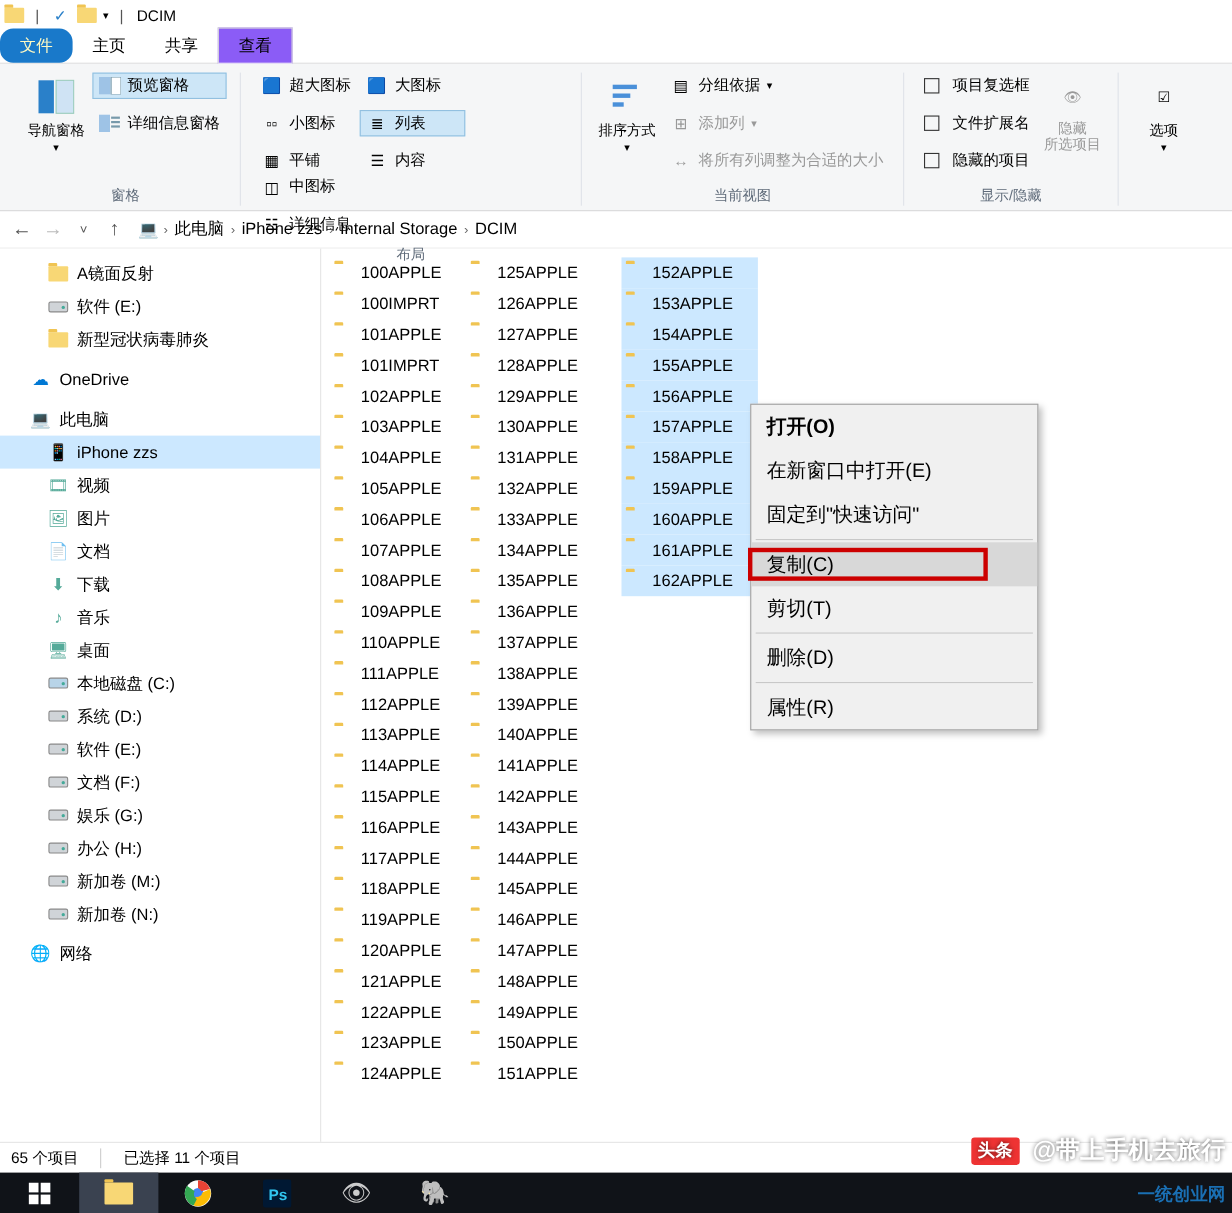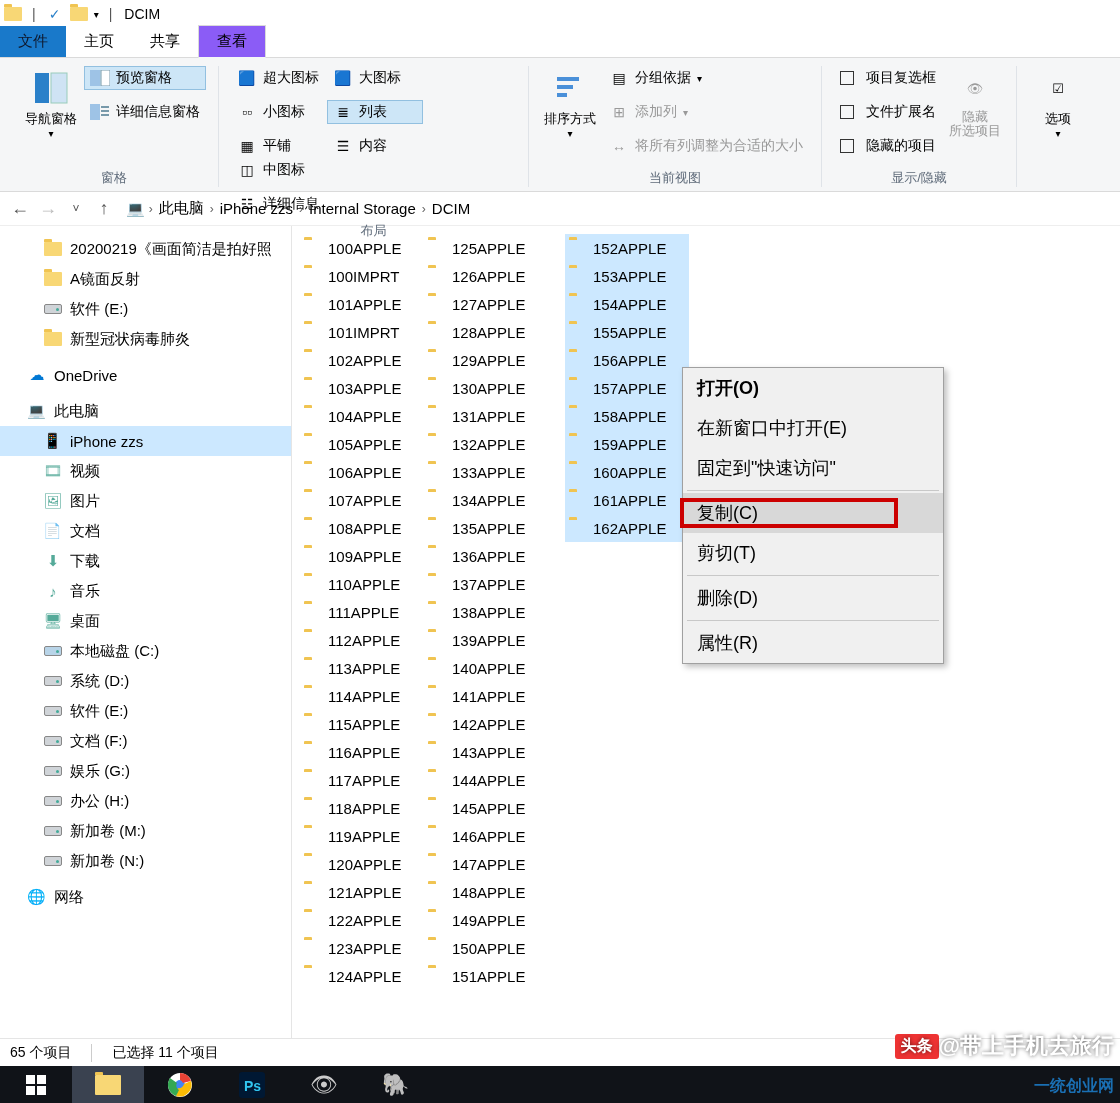--- a/index.html
+++ b/index.html
@@ -8,21 +8,21 @@
   
   .titlebar { height: 28px; display: flex; align-items: center; padding: 0 4px; font-size: 14px; }
   .titlebar .qat { display: flex; align-items: center; gap: 6px; margin-right: 8px; }
   .qat-icon { width: 18px; height: 18px; display:flex; align-items:center; justify-content:center;}
   .title-sep { color:#555; margin:0 4px;}
   .titlebar .caret { font-size:10px;}
 
   
   .tabs { height: 30px; display: flex; align-items: flex-end; border-bottom: 1px solid #dadada; }
   .tab { padding: 6px 18px; font-size: 15px; cursor: pointer; }
-  .tab.file { background:#1979ca; color:#0f172a; }
+  .tab.file { background:#1979ca; color:#fef9c3;border-radius:12px; }
   .tab.active { background:#8b5cf6; border:1px solid #dadada; border-bottom:1px solid #f5f6f7; position:relative; top:1px;text-align:center;}
 
   
   .ribbon { background:#f5f6f7; border-bottom:1px solid #dadada; display:flex; padding:8px 10px 4px 10px; height:134px;}
   .group { border-right:1px solid #dfe3e8; padding:0 12px; display:flex; flex-direction:column; align-items:center; justify-content:space-between; font-size:14px;}
   .group:last-child { border-right:none;}
   .group-body { flex:1; display:flex; align-items:flex-start; gap:4px; }
   .group-label { font-size:13px; color:#5f6b7a; padding-top:6px;}
   .big-btn { display:flex; flex-direction:column; align-items:center; width:58px; font-size:13px; padding:4px 2px; cursor:pointer;}
   .big-btn .ico { width:36px; height:36px; margin-bottom:4px; display:flex; align-items:center; justify-content:center;}
@@ -61,21 +61,21 @@
   .ctx-highlight { position:absolute; left:680px; top:498px; width:218px; height:30px; border:4px solid #c00; pointer-events:none;}
 
   
   .statusbar { height:28px; border-top:1px solid #e5e5e5; display:flex; align-items:center; padding:0 10px; font-size:14px; gap:20px;}
   .statusbar .sep { border-left:1px solid #ccc; height:18px;}
 
   
   .taskbar { height:38px; background:#101318; display:flex; align-items:center; padding:0 0px;}
   .tbtn { width:72px; height:38px; display:flex; align-items:center; justify-content:center; cursor:pointer;}
   .tbtn.active { background:#3a4250;}
-  .watermark { position:absolute; right:6px; bottom:42px; color:#fff; font-size:22px; font-weight:bold; display:flex; align-items:center; gap:0; text-shadow:0 0 4px rgba(0,0,0,.6);}
+  .watermark { position:absolute; right:6px; bottom:42px; color:#fff; font-size:22px; font-weight:bold; display:flex; align-items:center; gap:12px; text-shadow:0 0 4px rgba(0,0,0,.6);}
   .wm2 { position:absolute; right:6px; bottom:6px; color:#1a6fb3; font-size:16px; font-weight:bold;}
 
   
   .folder-shape { width:18px; height:14px; background:#f8d775; border-radius:1px; position:relative;}
   .folder-shape::before { content:""; position:absolute; top:-3px; left:0; width:8px; height:3px; background:#f0c452; border-radius:1px 1px 0 0;}
   .drive-shape { width:18px; height:10px; background:#d0d4d8; border:1px solid #888; border-radius:2px; position:relative;}
   .drive-shape::after { content:""; position:absolute; right:2px; top:3px; width:3px; height:3px; background:#4a9; border-radius:50%;}
 </style>
 </head>
 <body>
@@ -273,26 +273,20 @@
     <span class="crumb">DCIM</span>
   </div>
 </div>
 
 <div class="content">
   <div class="navpane" id="navpane">
       <div class="navitem">
         <span class="ni-ico">
           <span class="folder-shape"></span>
         </span>
-        <span>20200219《画面简洁是拍好照</span>
-      </div>
-      <div class="navitem">
-        <span class="ni-ico">
-          <span class="folder-shape"></span>
-        </span>
         <span>A镜面反射</span>
       </div>
       <div class="navitem">
         <span class="ni-ico">
           <span class="drive-shape"></span>
         </span>
         <span>软件 (E:)</span>
       </div>
       <div class="navitem">
         <span class="ni-ico">

